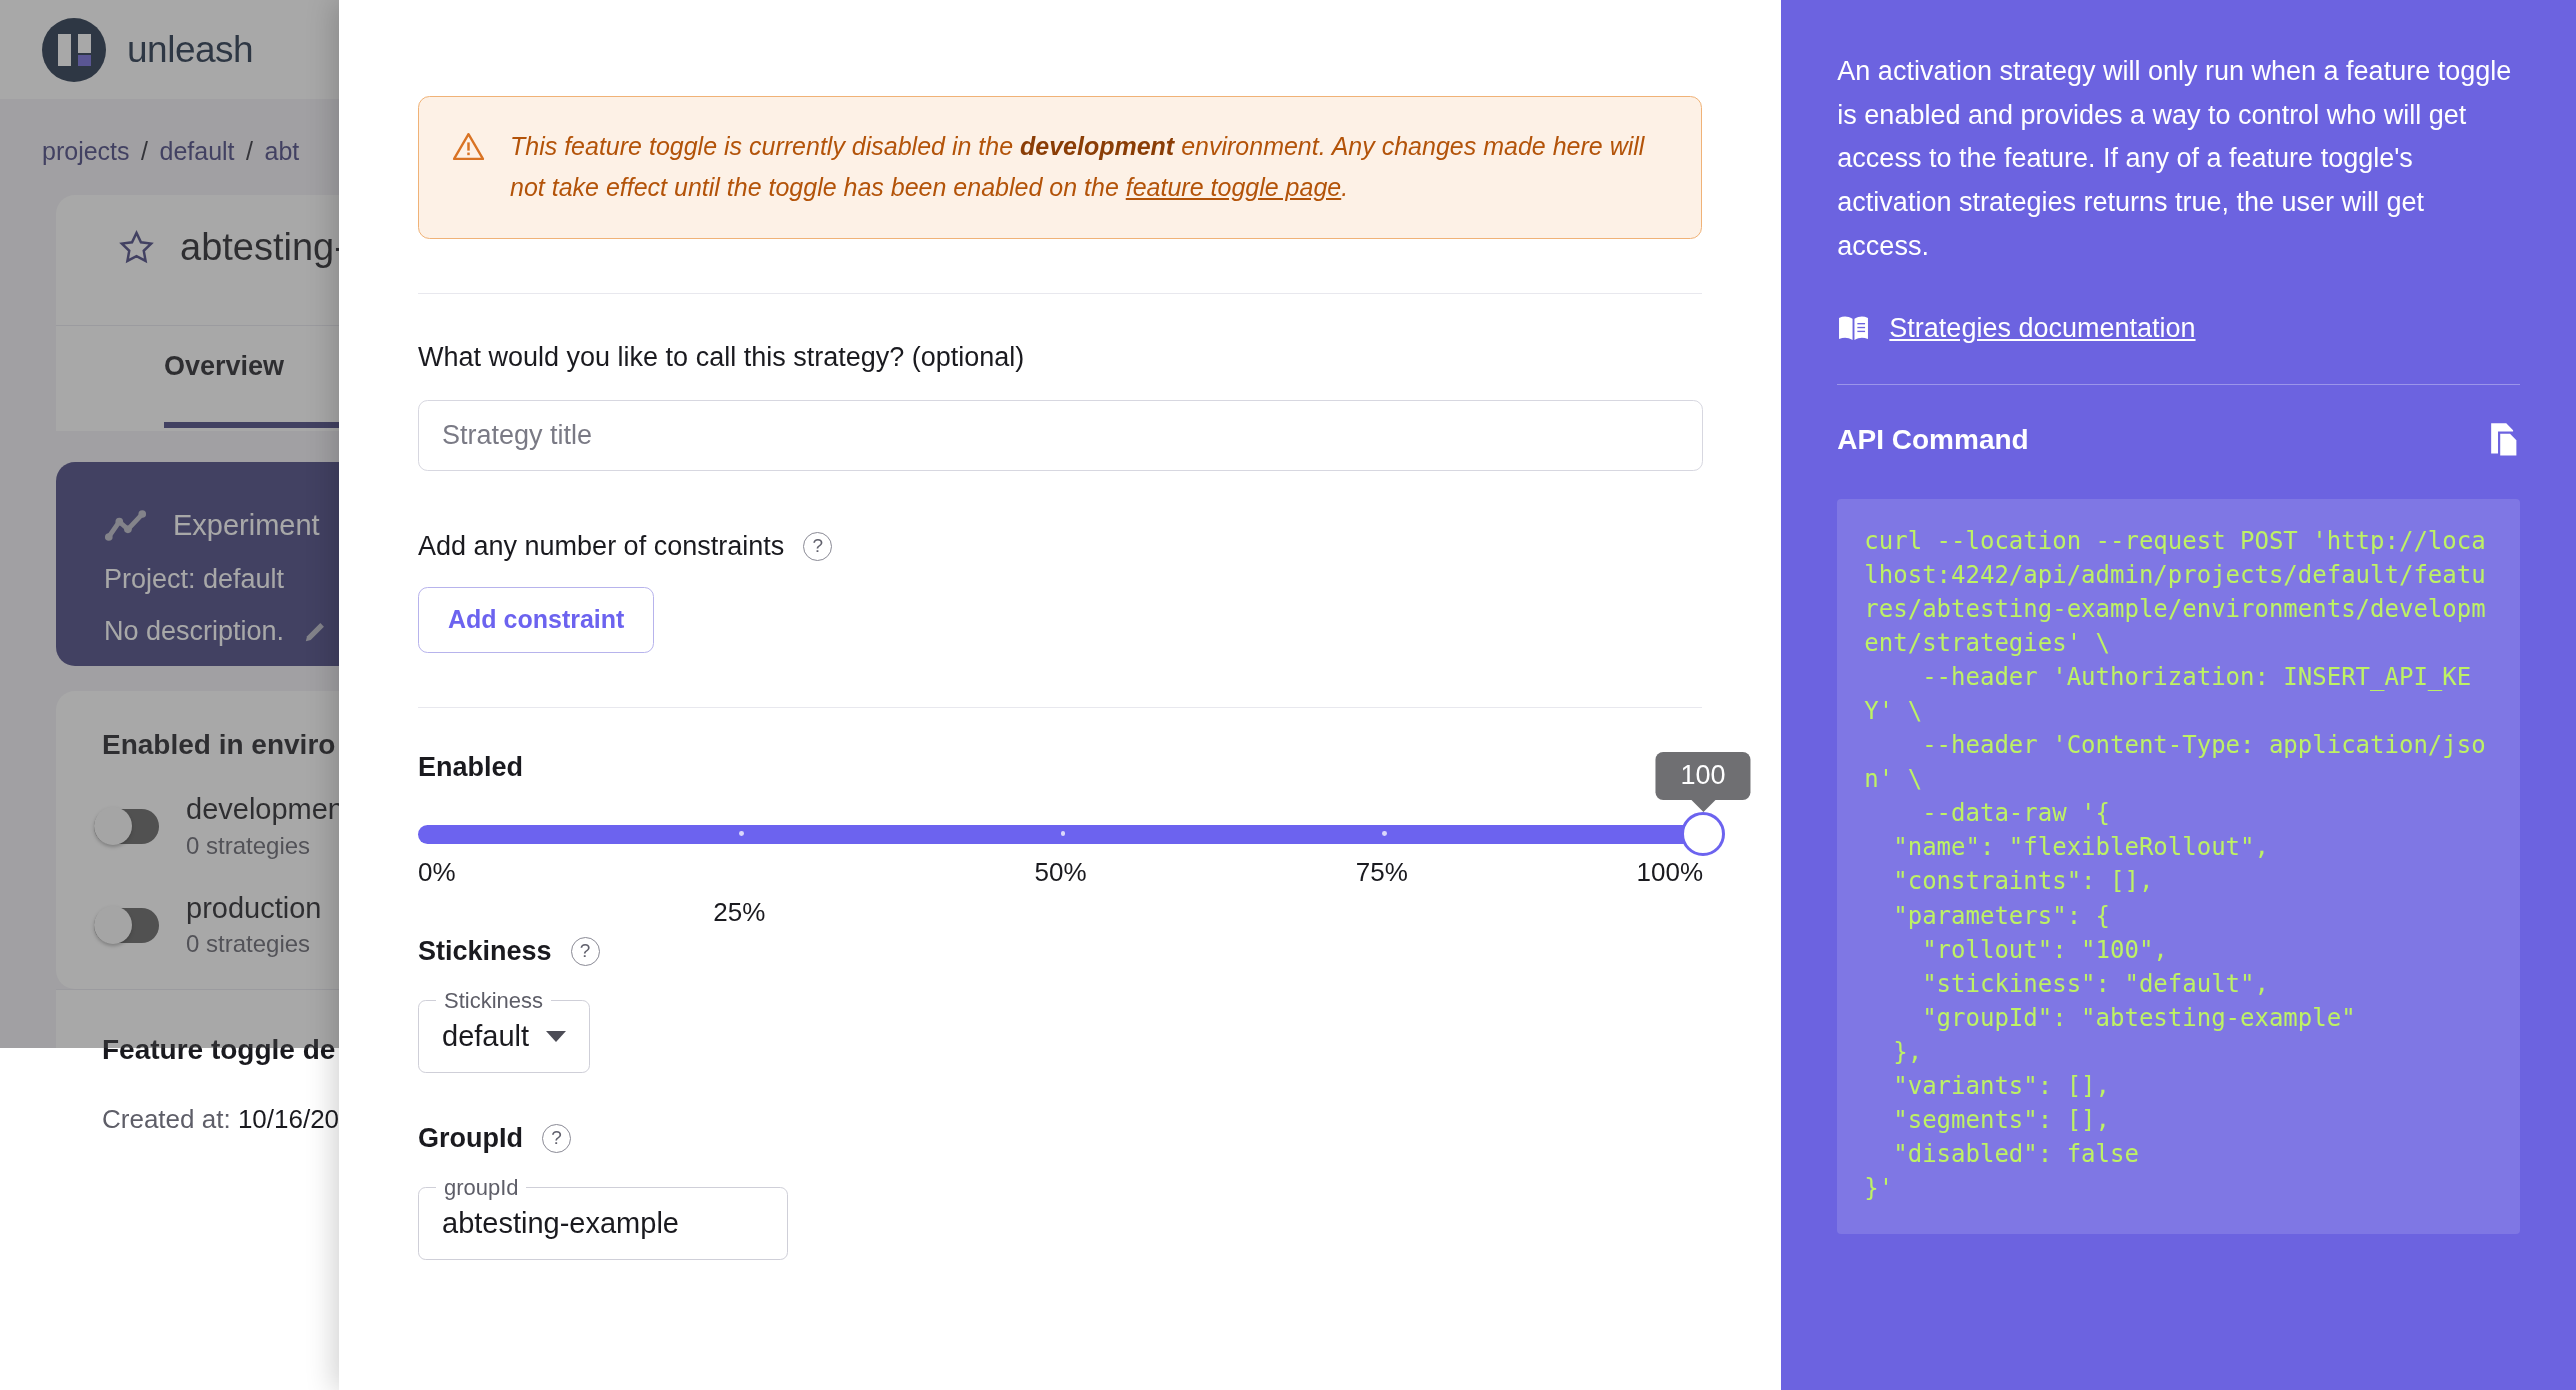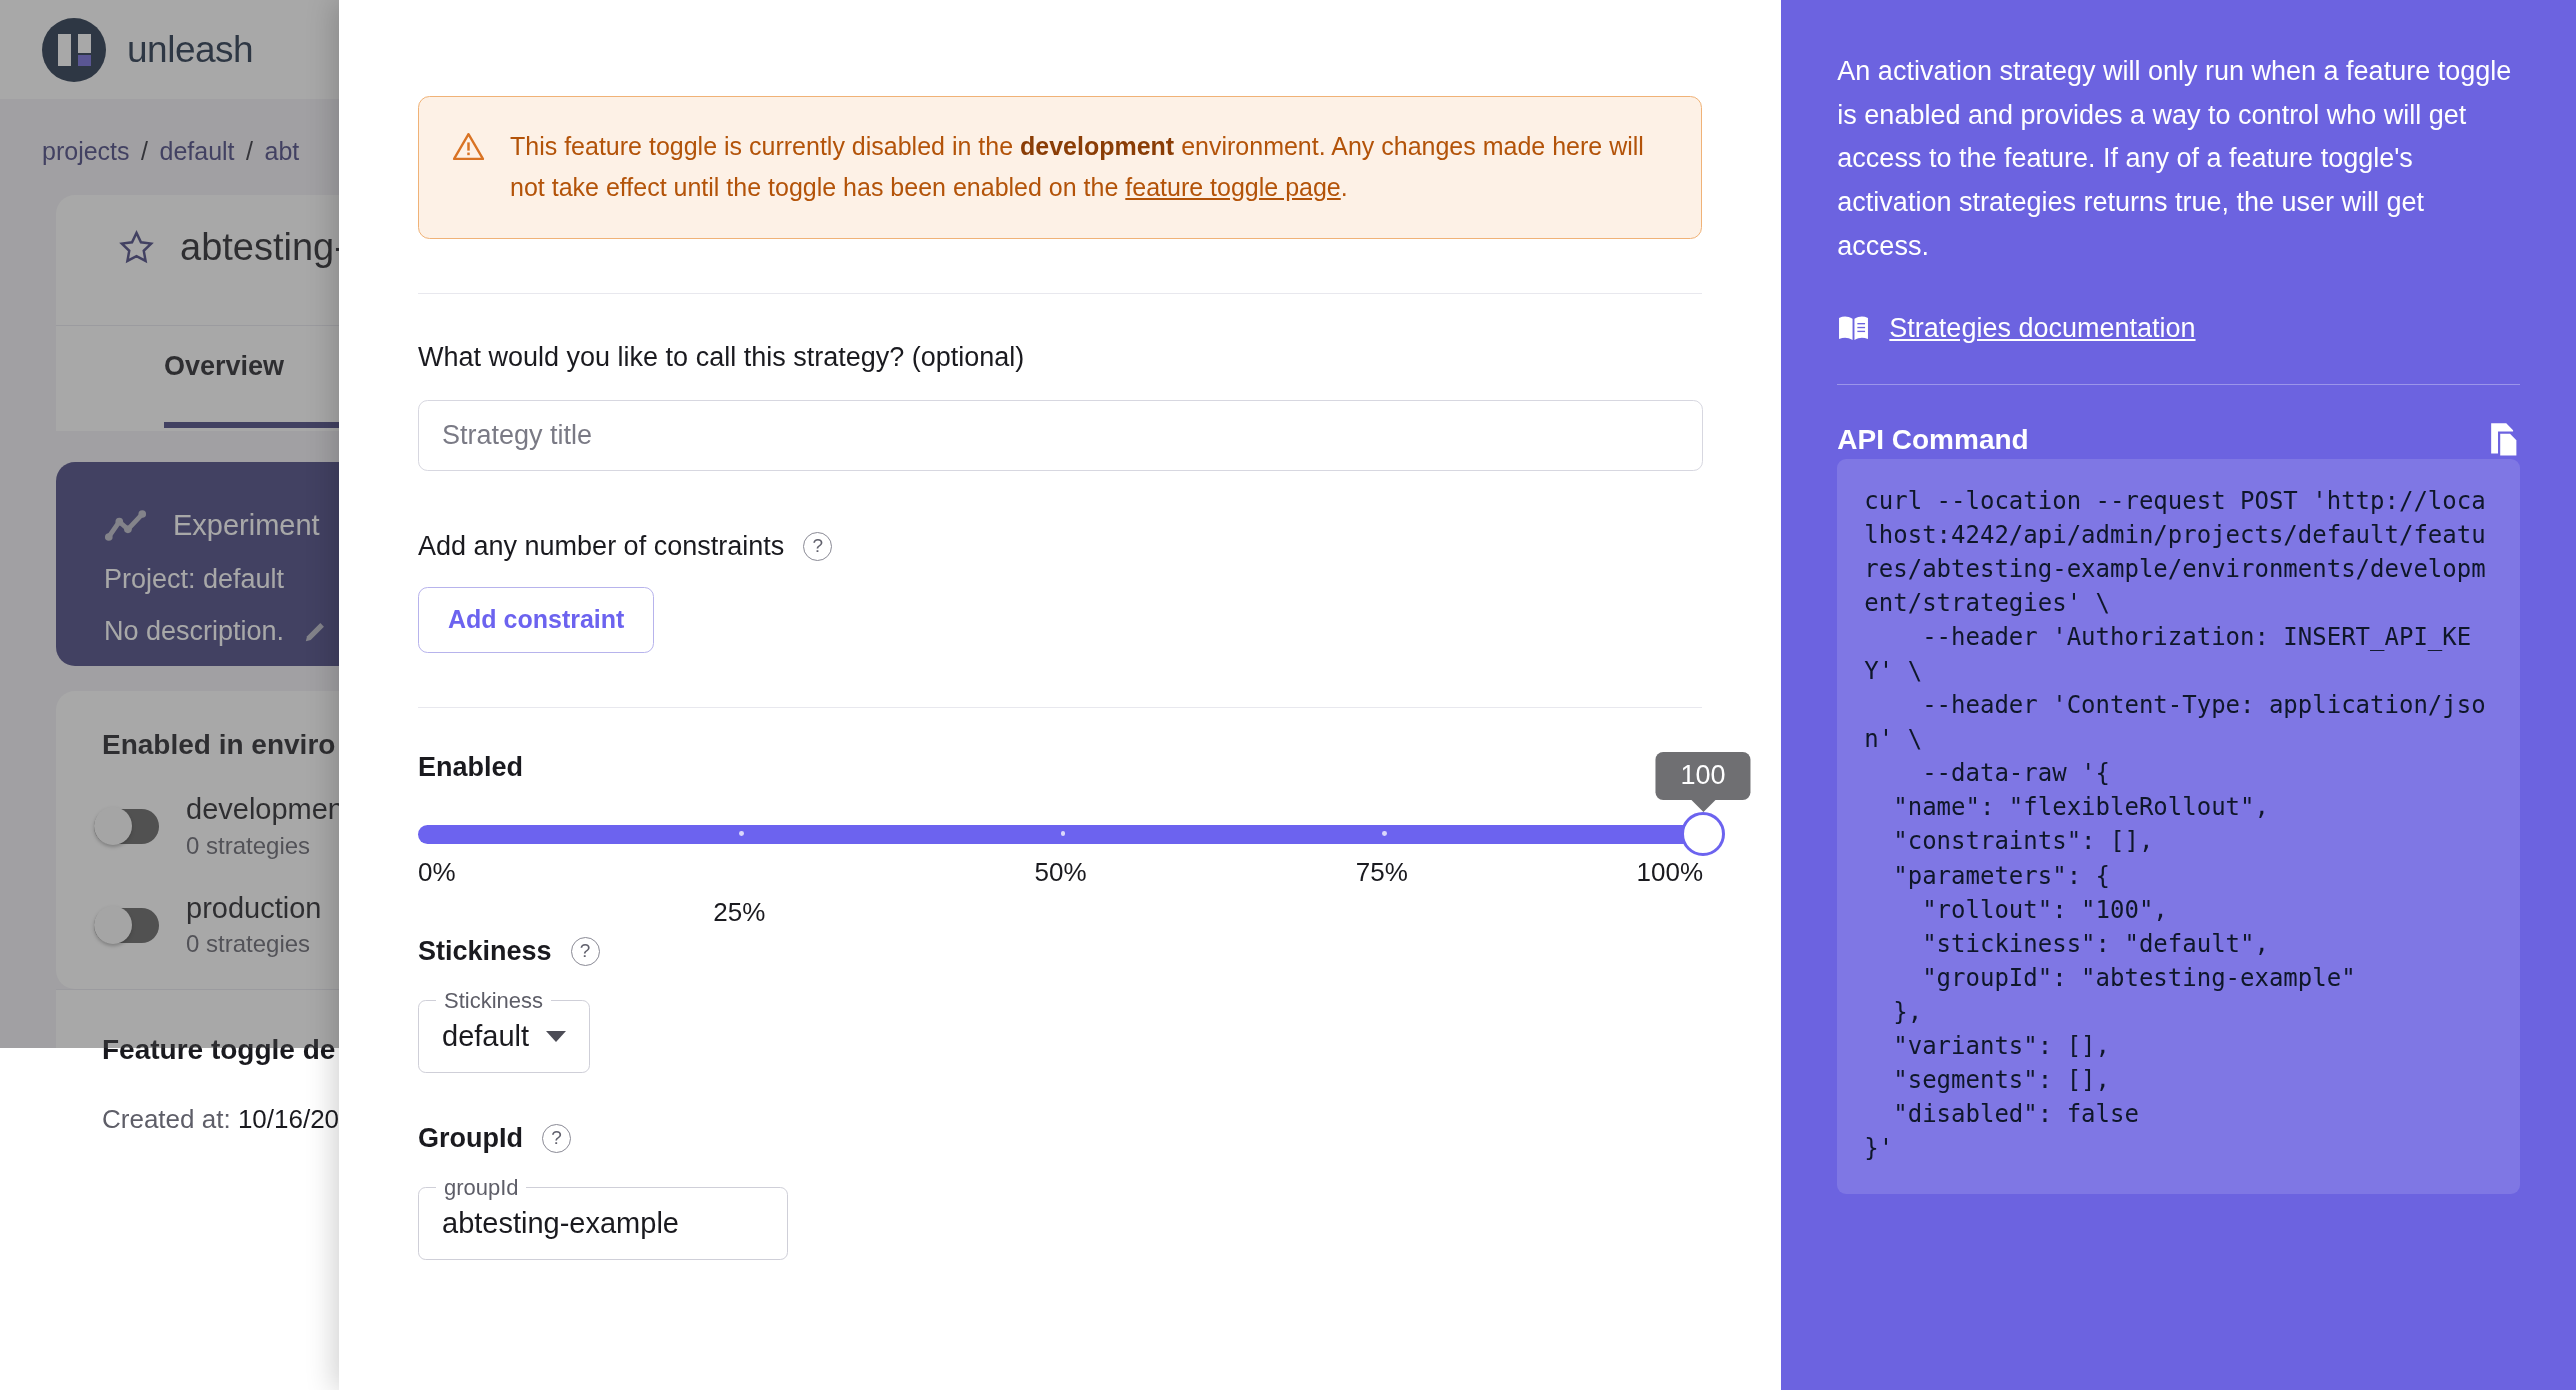--- a/index.html
+++ b/index.html
@@ -127,21 +127,21 @@
     width: 1443px; height: 100%;
     padding: 50px 79px 0 79px;
     overflow: hidden;
   }
   .modal-title { font-size: 40px; color: #1a1a1f; font-weight: 400; }
 
   .alert {
     margin-top: 46px;
     background: #fdf1e6; border: 1px solid #f0b277; border-radius: 11.5px;
     padding: 29px 33px 31px 33px;
-    display: flex; gap: 25px; align-items: flex-start;
+    display: flex; gap: 25px; align-items: flex-start; font-style: italic;
   }
   .alert svg { flex: none; margin-top: 3.8px; }
   .alert-text {
     font-size: 25px; line-height: 1.62; color: #b35309;
   }
   .alert-text b { font-weight: 700; color: #8a3d06; }
   .alert-text a { color: #b35309; text-decoration: underline; }
 
   .divider { height: 1px; background: #e8e8ee; margin-top: 54px; }
 
@@ -246,27 +246,28 @@
     margin-top: 44px; display: flex; align-items: center; gap: 19px;
     font-size: 27px;
   }
   .doc-link a { color: #ffffff; }
   .side-rule { height: 1px; background: rgba(255,255,255,0.32); margin-top: 40px; }
   .api-head {
     margin-top: 37px; display: flex; align-items: center; justify-content: space-between;
   }
   .api-title { font-size: 28px; font-weight: 700; }
   .code-box {
+    margin-top: 40px;
     background: rgba(255,255,255,0.13);
-    border-radius: 9px;
+    border-radius: 4px;
     padding: 25px 27px 29px 27px;
     font-family: "DejaVu Sans Mono", monospace;
     font-size: 24px; line-height: 1.42;
     white-space: pre-wrap; word-break: break-all;
-    color: #0f172a;
+    color: #bef264;
   }
 </style>
 </head>
 <body>
 
 <div id="root">
 
   <div class="app-bg">
 
     <div class="app-topbar">

